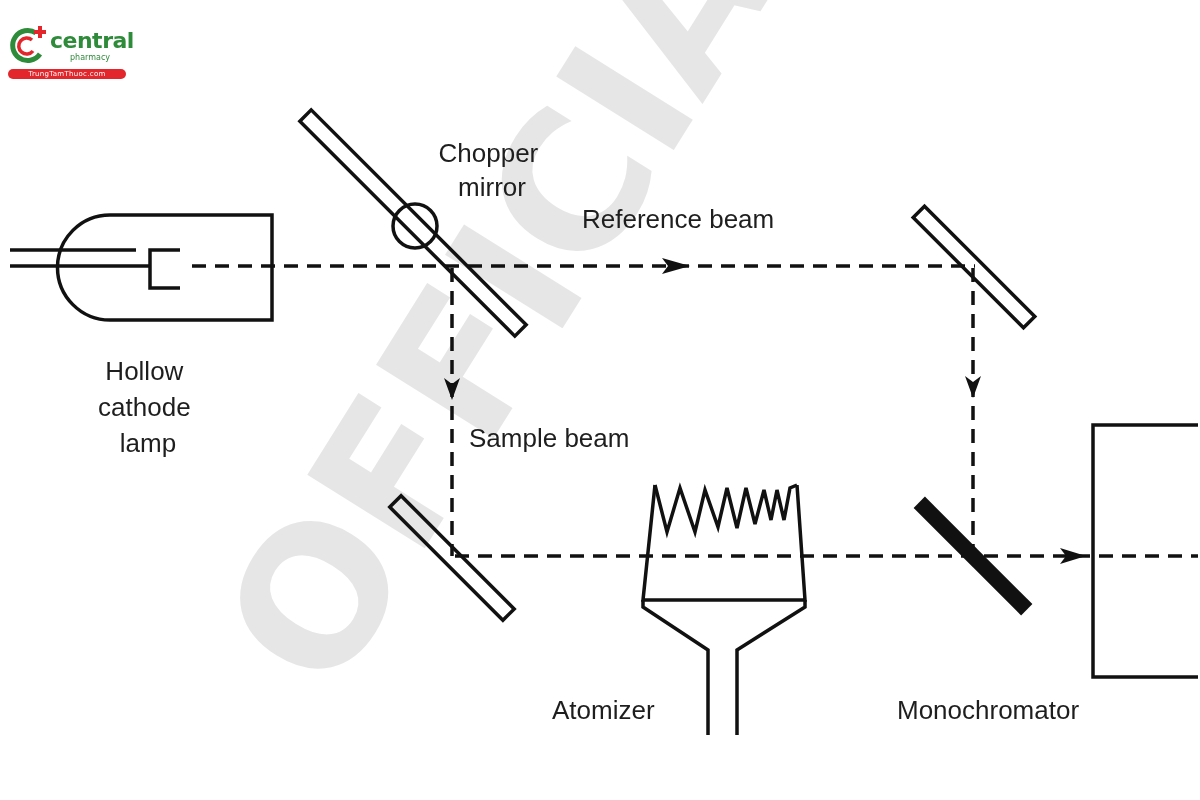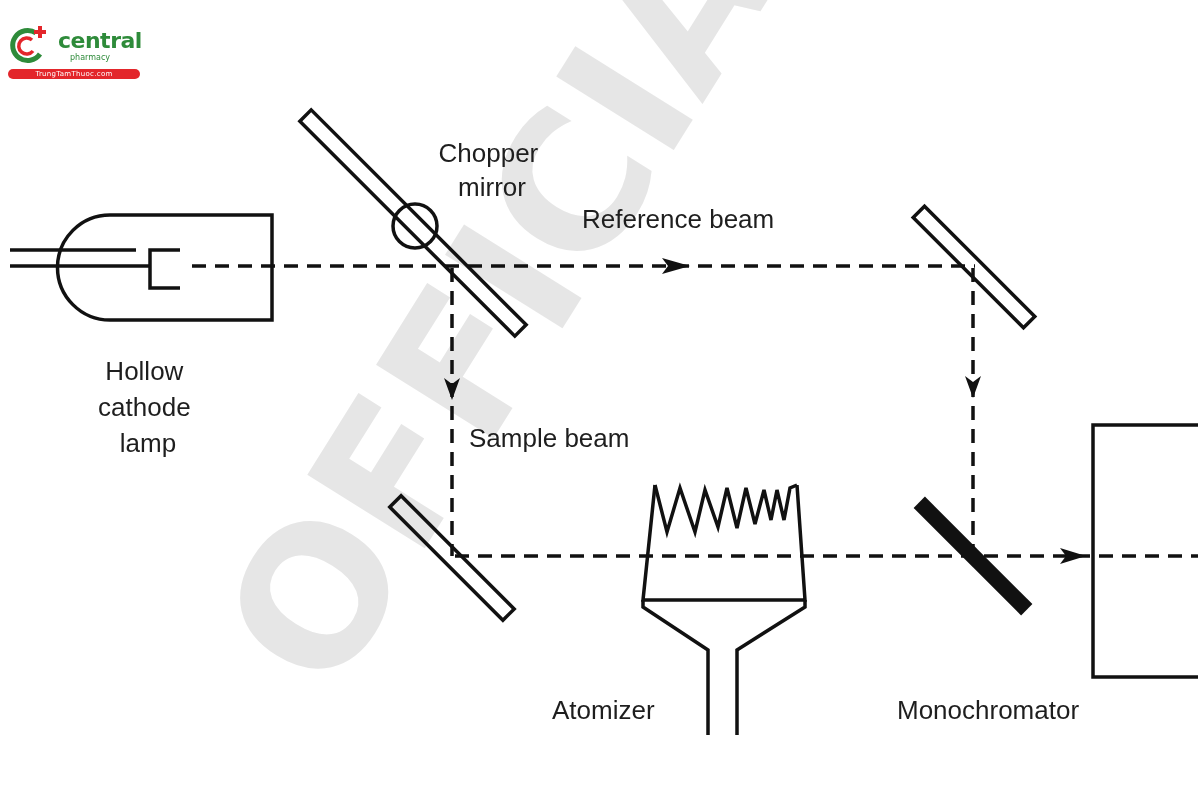--- a/index.html
+++ b/index.html
@@ -1,20 +1,20 @@
 <!DOCTYPE html>
 <html><head>
   <meta charset="utf-8">
   <style>
     html, body { margin: 0; padding: 0; background: #ffffff; }
     body { width: 1200px; height: 800px; position: relative; overflow: hidden; font-family: "Liberation Sans", sans-serif; }
     #logo { position: absolute; left: 6px; top: 24px; width: 124px; height: 58px; }
-    .logo-word { position: absolute; left: 44px; top: 4px; font-family: "DejaVu Sans", sans-serif; font-size: 22px; font-weight: bold; color: #2e8b3a; letter-spacing: -0.5px; margin-left: 8px; }
+    .logo-word { position: absolute; left: 44px; top: 4px; font-family: "DejaVu Sans", sans-serif; font-size: 22px; font-weight: bold; color: #2e8b3a; letter-spacing: -0.5px; }
     .logo-sub { position: absolute; left: 64px; top: 29px; font-family: "DejaVu Sans", sans-serif; font-size: 8px; color: #2e8b3a; }
-    .logo-bar { position: absolute; left: 2px; top: 45px; width: 132px; height: 10px; border-radius: 5px; background: #e3262b; color: #fff; font-family: "DejaVu Sans", sans-serif; font-size: 7px; line-height: 10px; text-align: center; letter-spacing: 0.3px; }
+    .logo-bar { position: absolute; left: 2px; top: 45px; width: 118px; height: 10px; border-radius: 5px; background: #e3262b; color: #fff; font-family: "DejaVu Sans", sans-serif; font-size: 7px; line-height: 10px; text-align: center; letter-spacing: 0.3px; }
     #diagram { position: absolute; left: 0; top: 0; }
     .label { font-family: "Liberation Sans", sans-serif; font-size: 26px; fill: #1e1e1e; }
     .watermark { font-family: "DejaVu Sans", sans-serif; font-weight: bold; font-size: 190px; fill: #e6e6e6; }
     .solid { stroke: #111; stroke-width: 3.5; fill: none; }
     .beam { stroke: #111; stroke-width: 3.5; fill: none; stroke-dasharray: 14 9; }
   </style>
 </head>
 <body>
 
 <div id="logo">

